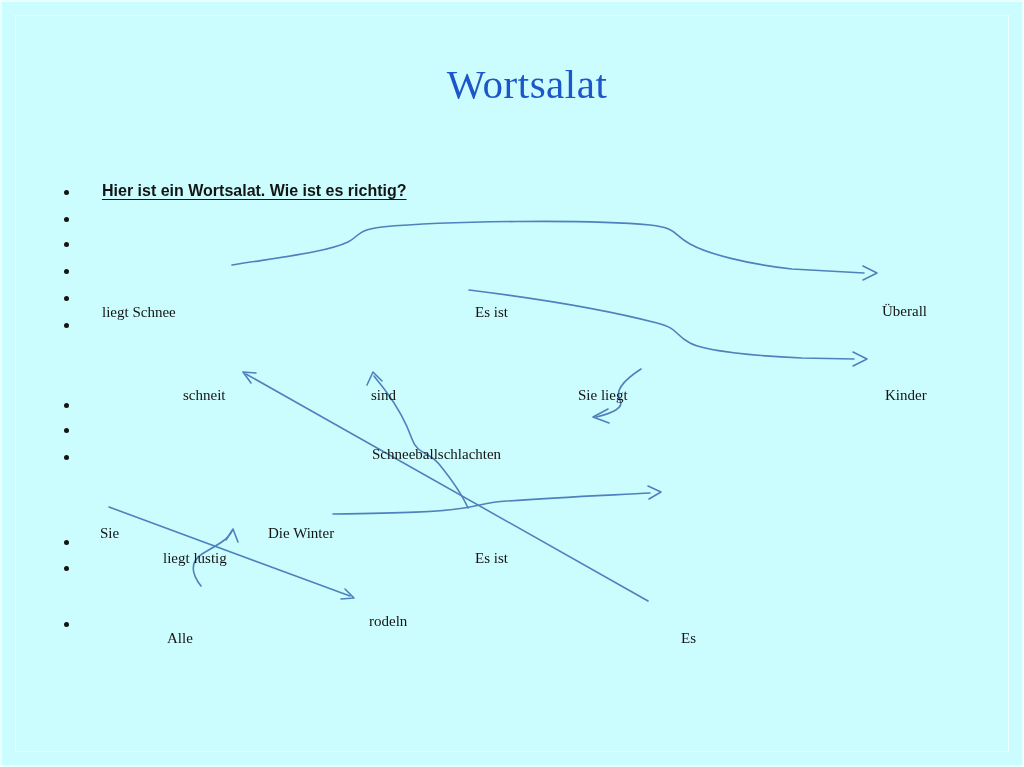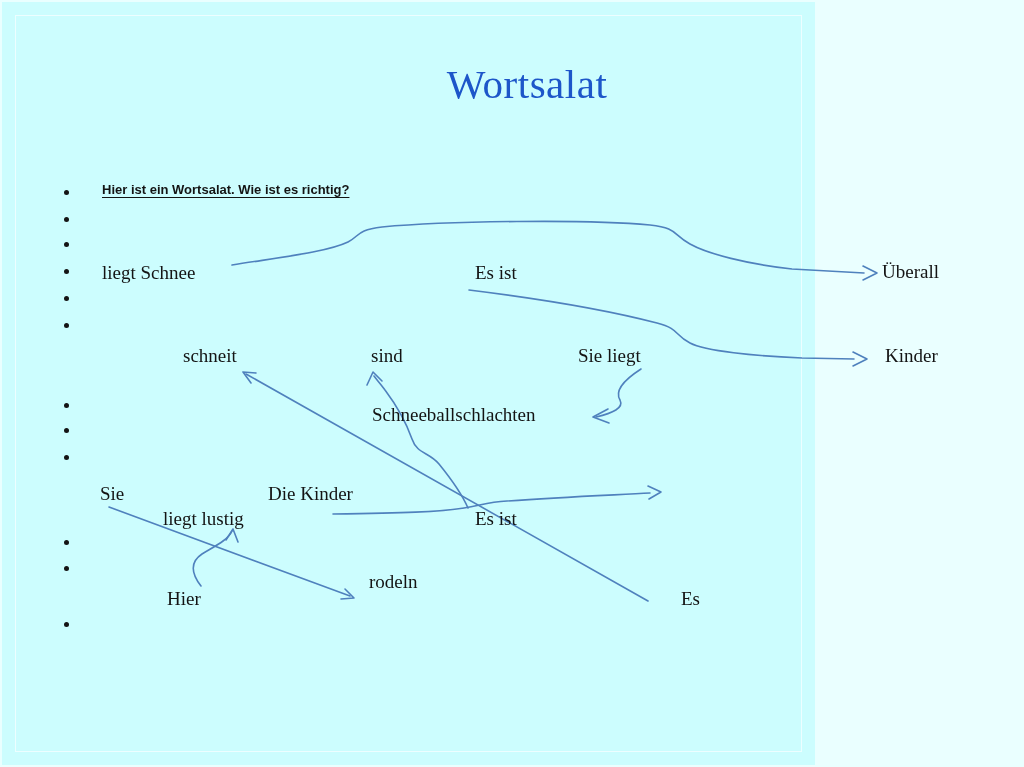--- a/index.html
+++ b/index.html
@@ -2,35 +2,35 @@
 <html style="--background: #ccfdfe; --frame: #eaffff; --title: #1d56c9; --text: #141414; --arrow: #4f81bd;"><head>
 <meta charset="utf-8">
 <style>
   :root{
     --background:#ccfdfe; --frame:#eaffff; --title:#1d56c9;
     --text:#141414; --arrow:#4f81bd;
   }
   html,body{margin:0;padding:0;}
   body{width:1024px;height:767px;overflow:hidden;background:var(--frame);
        font-family:"Liberation Serif","DejaVu Serif",serif;}
-  .slide{position:absolute;left:2px;top:2px;width:813px;height:763px;
+  .slide{position:absolute;left:2px;top:2px;width:1020px;height:763px;
          background:var(--background);}
   .inner-frame{position:absolute;left:13px;top:13px;right:13px;bottom:13px;
          border:1px solid rgba(255,255,255,0.65);pointer-events:none;}
   .title{position:absolute;left:0;top:58px;width:1024px;text-align:center;
          padding-left:26px;box-sizing:border-box;
          font-size:41px;color:var(--title);letter-spacing:0.5px;}
   .prompt{position:absolute;left:100px;top:180px;
          font-family:"Liberation Sans","DejaVu Sans",sans-serif;
-         font-weight:bold;font-size:13px;color:var(--text);
+         font-weight:bold;font-size:16px;color:var(--text);
          text-decoration:underline;text-underline-offset:3px;}
   .dot{position:absolute;left:62px;width:5px;height:5px;border-radius:50%;
        background:var(--text);}
-  .w{position:absolute;font-size:19px;color:var(--text);white-space:nowrap;
-     line-height:27px;}
+  .w{position:absolute;font-size:15px;color:var(--text);white-space:nowrap;
+     line-height:27px;margin-top:40px;}
   svg.arrows{position:absolute;left:0;top:0;width:1024px;height:767px;}
   svg.arrows path{fill:none;stroke:var(--arrow);stroke-width:1.6;
      stroke-linecap:round;stroke-linejoin:round;}
 </style>
 </head>
 <body>
 
 <div class="slide">
   <div class="inner-frame"></div>
 
@@ -91,21 +91,21 @@
   <span class="w" style="left:880px;top:256px">Überall</span>
 
   <span class="w" style="left:181px;top:340px">schneit</span>
   <span class="w" style="left:369px;top:340px">sind</span>
   <span class="w" style="left:576px;top:340px">Sie liegt</span>
   <span class="w" style="left:883px;top:340px">Kinder</span>
 
   <span class="w" style="left:370px;top:399px">Schneeballschlachten</span>
 
   <span class="w" style="left:98px;top:478px">Sie</span>
-  <span class="w" style="left:266px;top:478px">Die Kinder</span>
+  <span class="w" style="left:266px;top:478px">Die Winter</span>
 
   <span class="w" style="left:161px;top:503px">liegt lustig</span>
   <span class="w" style="left:473px;top:503px">Es ist</span>
 
-  <span class="w" style="left:165px;top:583px">Hier</span>
+  <span class="w" style="left:165px;top:583px">Alle</span>
   <span class="w" style="left:367px;top:566px">rodeln</span>
   <span class="w" style="left:679px;top:583px">Es</span>
 </div>
 
 </body></html>

